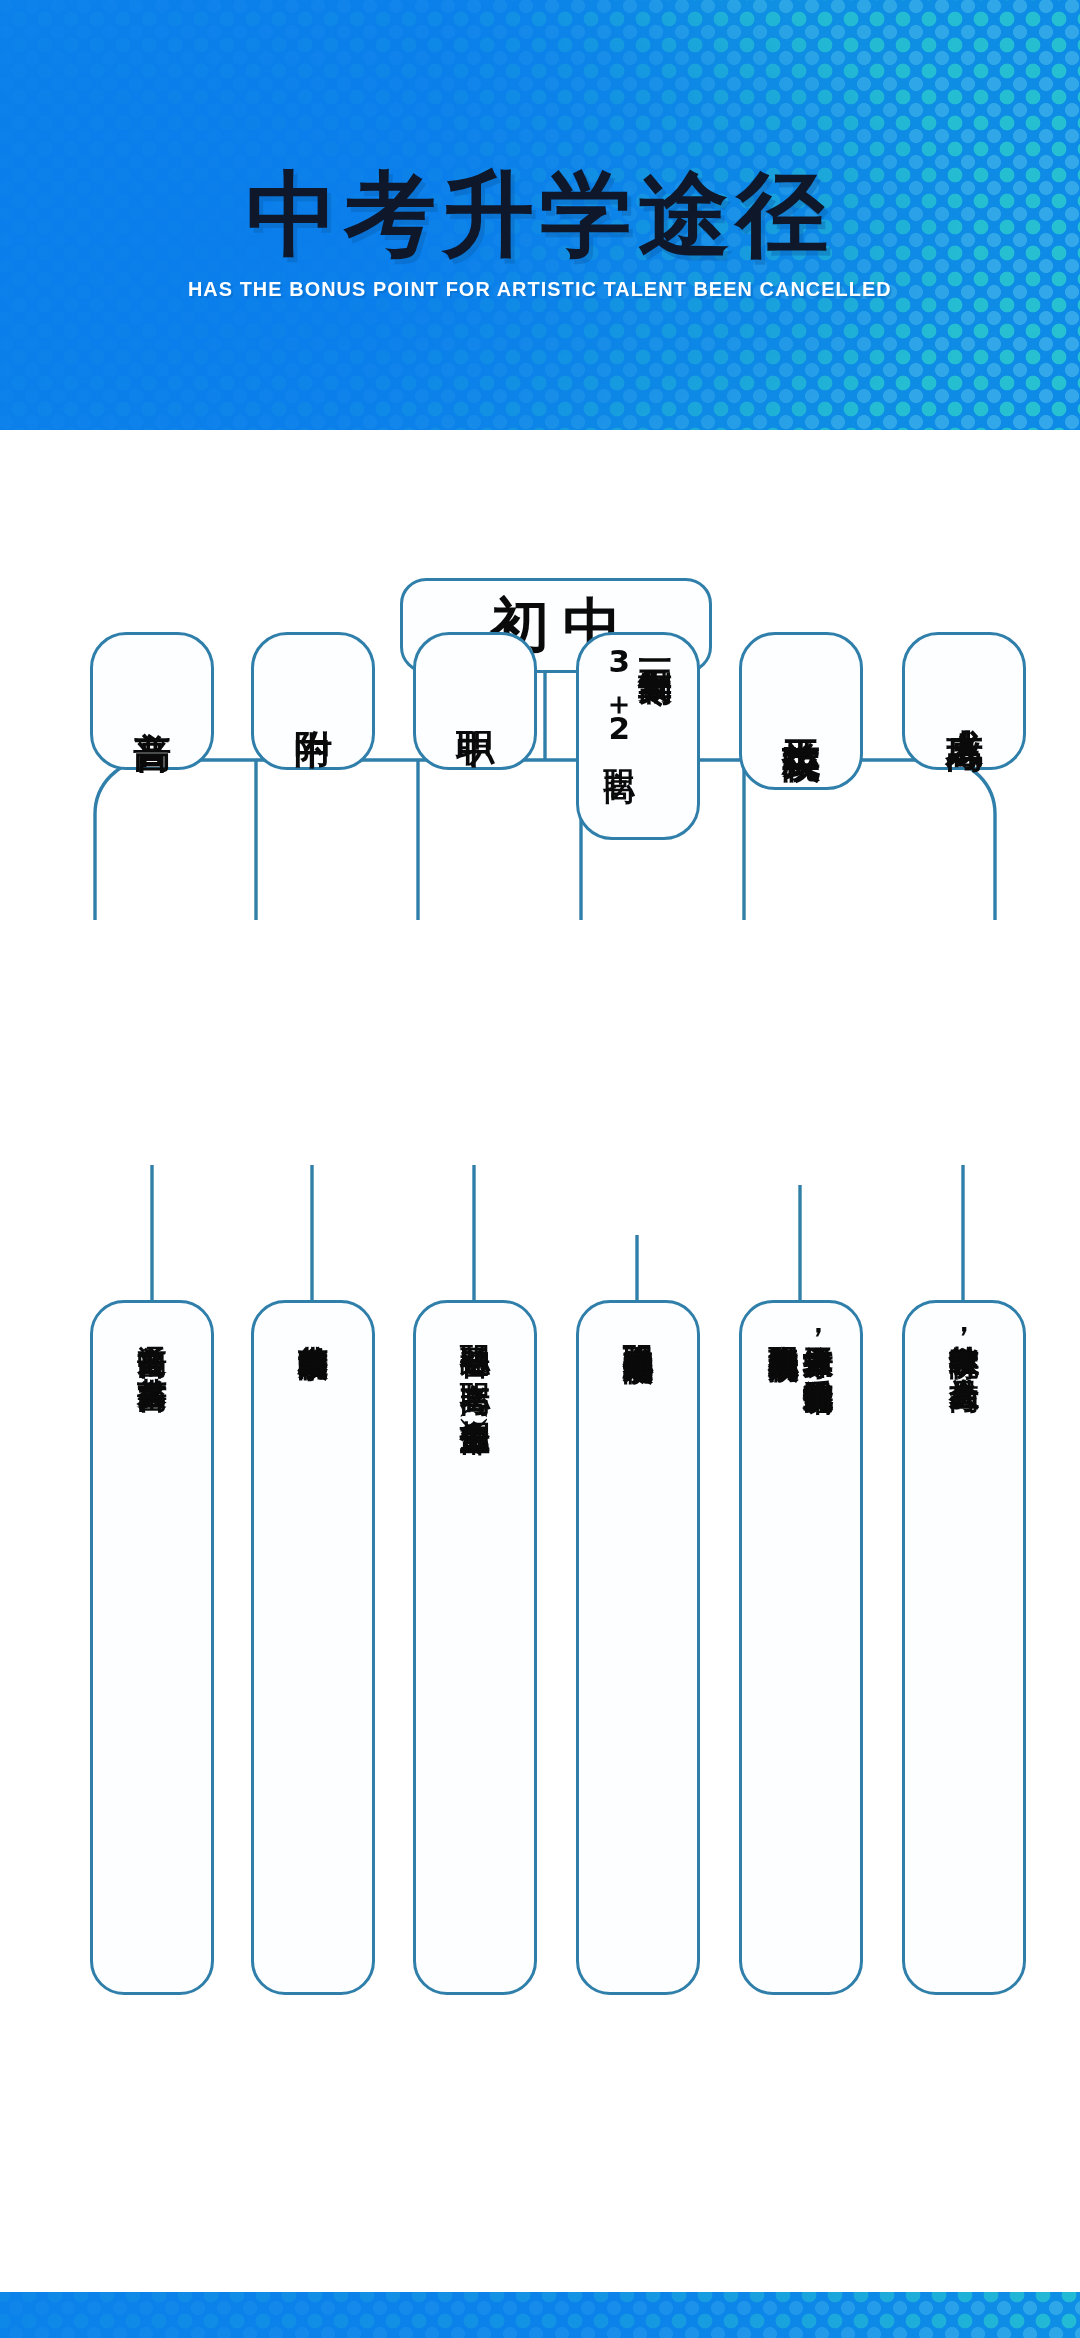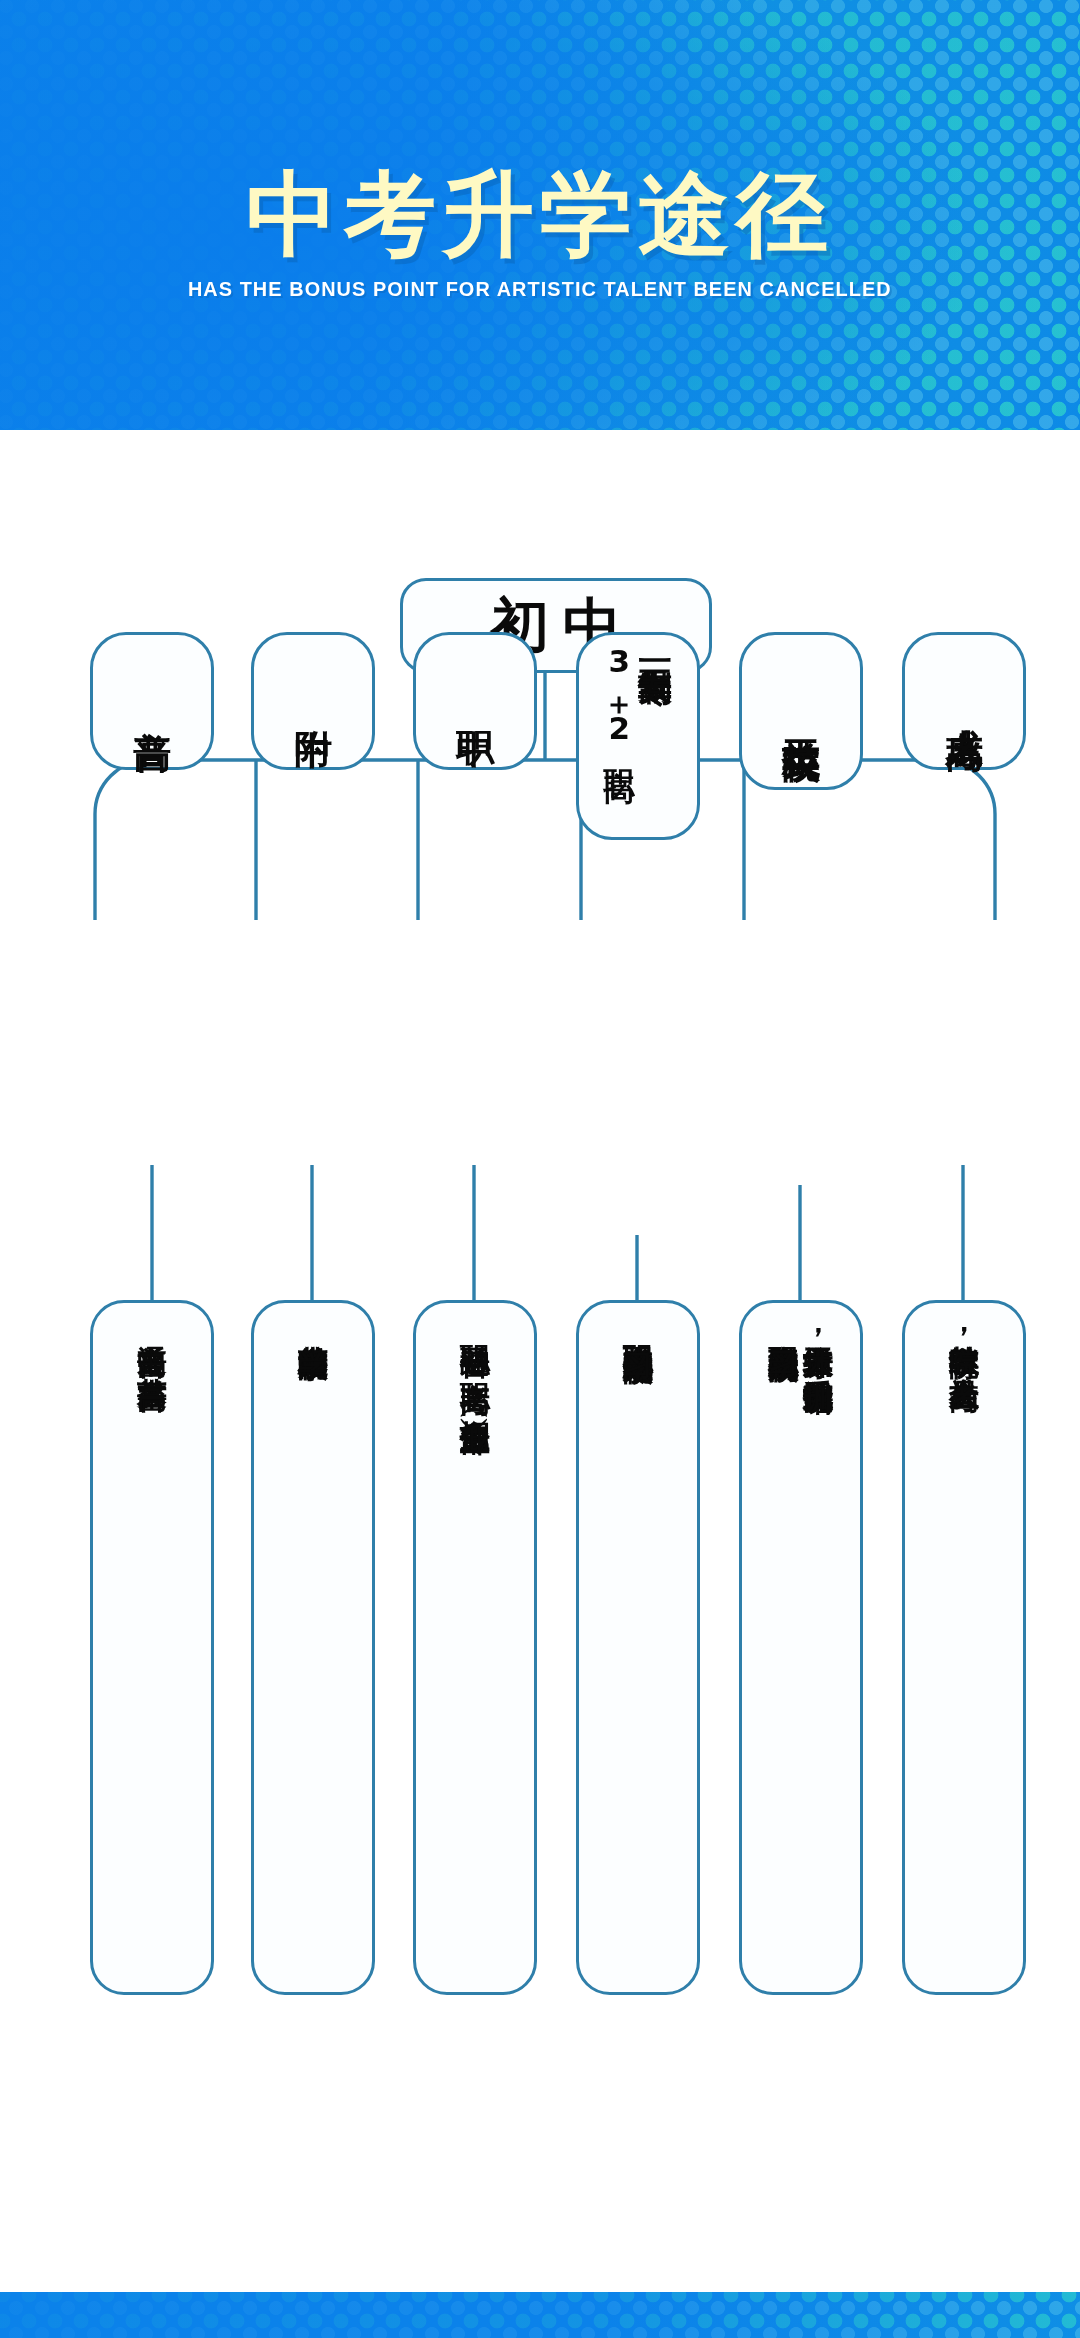--- a/index.html
+++ b/index.html
@@ -38,21 +38,21 @@
     position:absolute;inset:0;
     background:radial-gradient(ellipse 900px 420px at 26% 55%, rgba(10,125,235,.95) 0%, rgba(10,125,235,.45) 55%, rgba(10,125,235,0) 78%);
   }
   .banner-inner{
     position:absolute;left:0;top:0;width:1080px;height:430px;
     display:flex;flex-direction:column;align-items:center;justify-content:center;
     padding-top:40px;box-sizing:border-box;
   }
   .title-cn{
     font-family:"DejaVu Sans","Liberation Sans",sans-serif;
-    font-size:92px;line-height:1;font-weight:700;color:#fef9c3;
+    font-size:92px;line-height:1;font-weight:700;color:#0f172a;
     letter-spacing:6px;
     text-shadow:4px 5px 0 rgba(8,95,175,.40);
     white-space:nowrap;
   }
   .title-en{
     margin-top:16px;
     font-size:20.5px;font-weight:700;color:#ffffff;
     letter-spacing:1.1px;white-space:nowrap;
     font-family:"Liberation Sans",sans-serif;
     transform:scaleX(.97);

